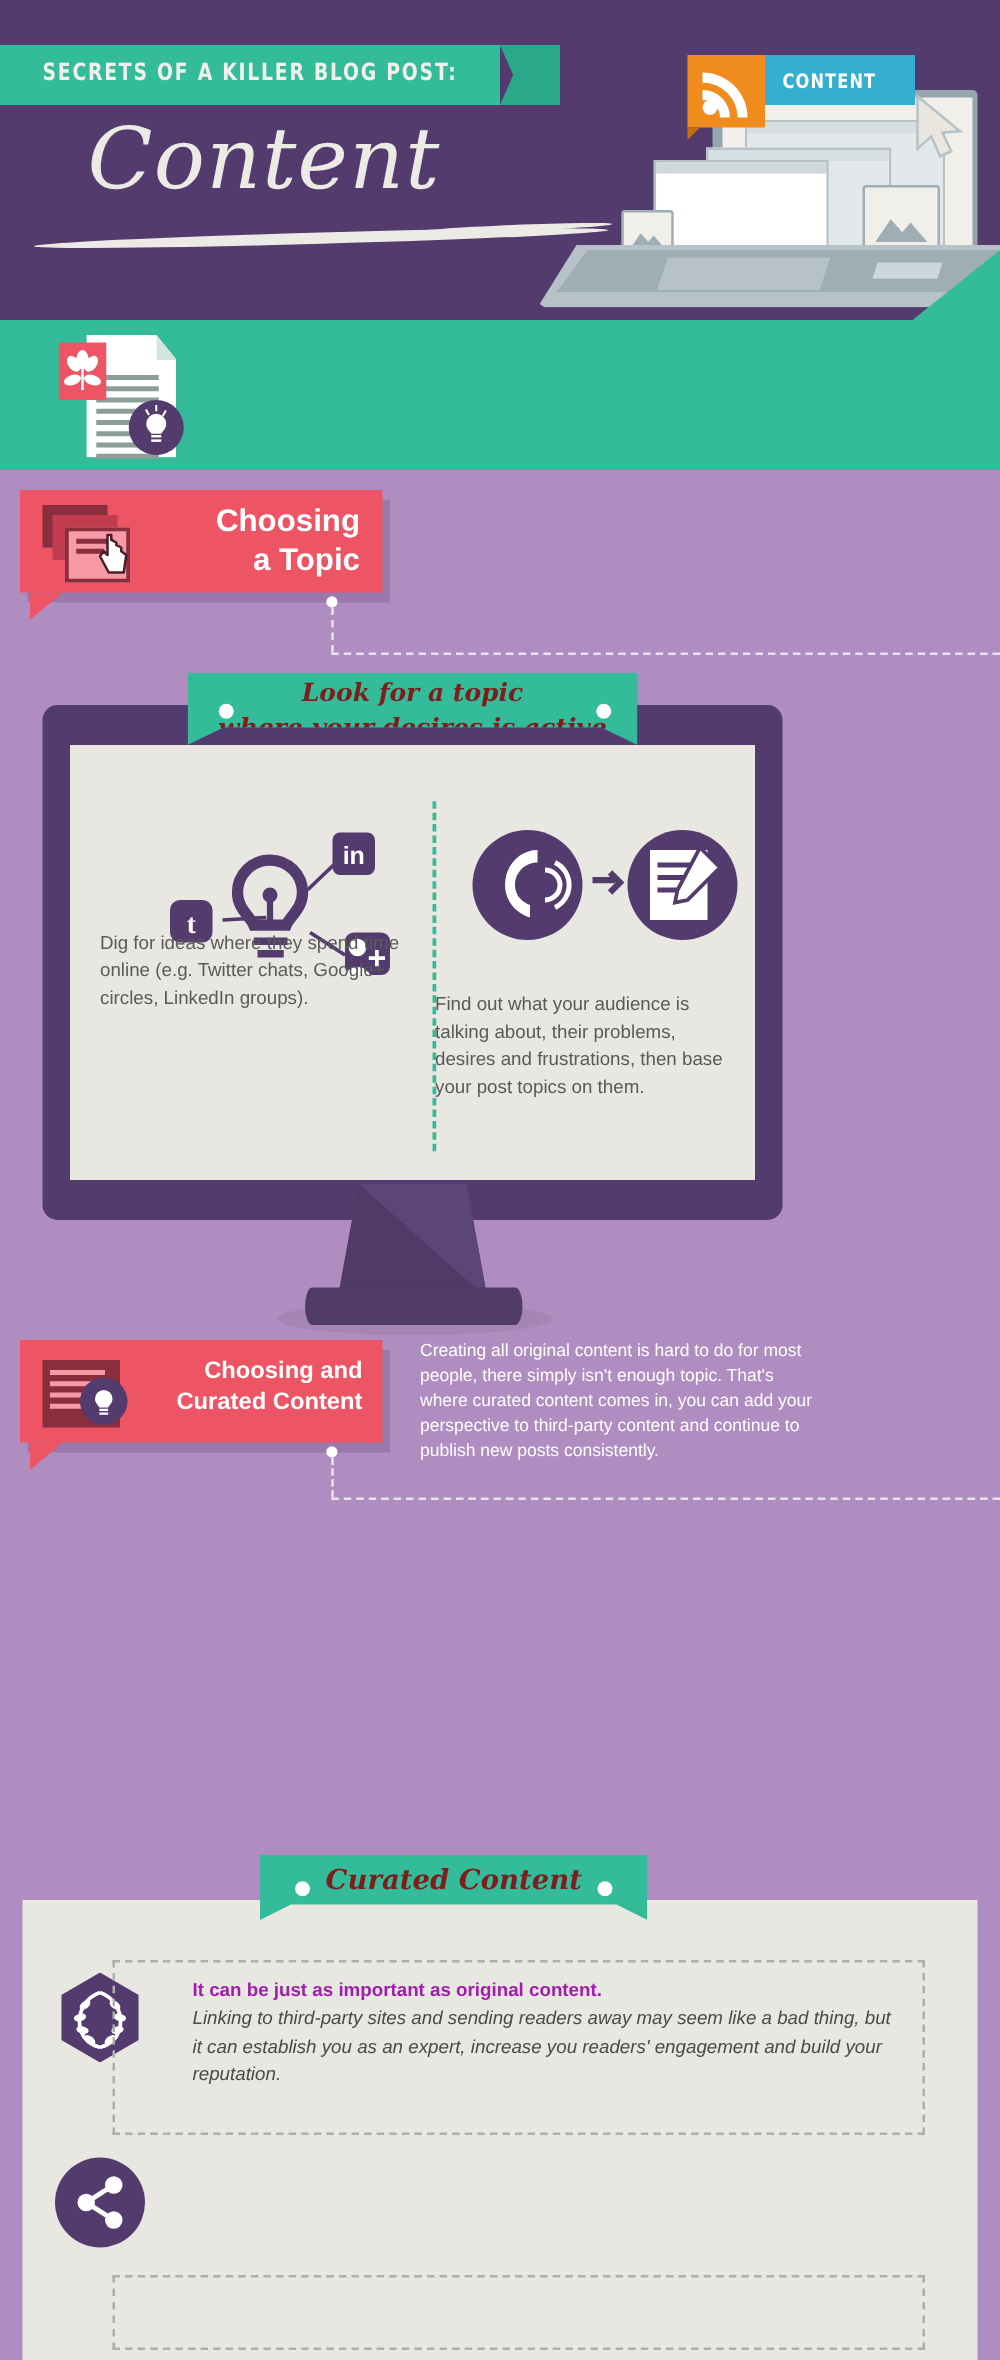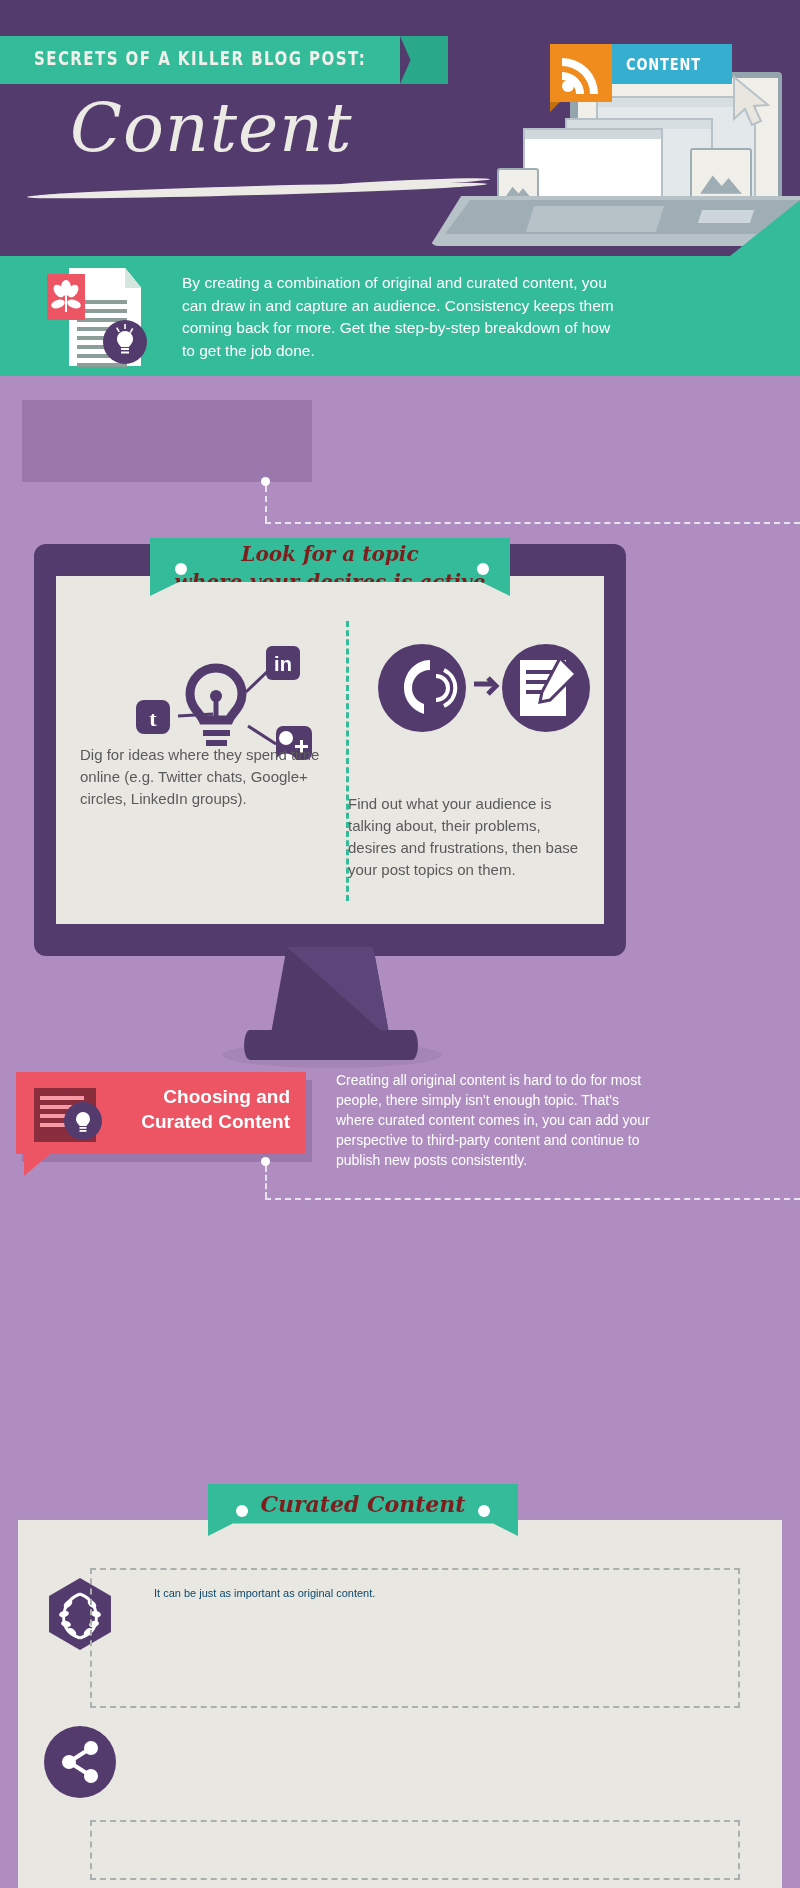--- a/index.html
+++ b/index.html
@@ -288,21 +288,21 @@
   .dot-node {
     position: absolute;
     width: 9px; height: 9px;
     border-radius: 50%;
     background: #fff;
   }
 
   
   .monitor {
     position: absolute;
-    left: 34px; top: 544px;
+    left: 34px; top: 564px;
     width: 592px; height: 412px;
     background: #543b6e;
     border-radius: 12px;
   }
   .monitor-inner {
     position: absolute;
     left: 22px; top: 32px;
     width: 548px; height: 348px;
     background: #e9e7e2;
   }
@@ -422,23 +422,23 @@
     position: absolute;
     border: 2px dashed #aab0ad;
     background: transparent;
   }
   .cur-badge {
     position: absolute;
     width: 72px; height: 72px;
     background: #543b6e;
   }
   .cur-hdr {
-    font-size: 11px;
-    font-weight: normal;
-    color: #0c4a6e;
+    font-size: 15px;
+    font-weight: bold;
+    color: #a21caf;
     line-height: 22px;
   }
   .cur-sub {
     font-size: 15px;
     font-style: italic;
     color: #4a4a4a;
     line-height: 22.5px;
   }
 </style>
 </head>
@@ -525,27 +525,43 @@
         <svg width="44" height="44" viewBox="0 0 44 44">
           <path d="M22 11 a8 8 0 0 1 8 8 c0 4-3 6-4 8 h-8 c-1-2-4-4-4-8 a8 8 0 0 1 8-8 z" fill="#fff"></path>
           <rect x="18" y="28" width="8" height="2" fill="#fff"></rect>
           <rect x="18" y="31.5" width="8" height="2" fill="#fff"></rect>
           <rect x="13" y="8" width="1.6" height="5" fill="#fff" transform="rotate(-30 13 8)"></rect>
           <rect x="29" y="8" width="1.6" height="5" fill="#fff" transform="rotate(30 29 8)"></rect>
           <rect x="21.2" y="4" width="1.6" height="5" fill="#fff"></rect>
         </svg>
       </div>
     </div>
-    <div class="intro-text">By creating a combination of original and curated content, you can draw in and capture an audience. Consistency keeps them coming back for more. Get the step-by-step breakdown of how to get the job done.</div>
   </div>
 
   <div class="lav" style="position:absolute; left:0; top:376px; width:800px; height:1512px;">
   </div>
 
   <div class="red-shadow" style="left:22px; top:400px; width:290px; height:82px;"></div>
+  <div class="sec1-label red-label">
+    <div class="sec1-icon">
+      <div class="stack-s" style="left:2px; top:0; width:52px; height:34px;"></div>
+      <div class="stack-m" style="left:10px; top:8px; width:52px; height:36px;"></div>
+      <div class="stack-f" style="left:20px; top:18px; width:52px; height:44px;">
+        <div style="position:absolute;left:6px;top:6px;width:30px;height:4px;background:#8a2d3c;"></div>
+        <div style="position:absolute;left:6px;top:14px;width:22px;height:4px;background:#8a2d3c;"></div>
+      </div>
+      <svg class="hand-cursor" viewBox="0 0 26 34">
+        <path d="M8 2 L8 18 L5 15 L2 19 L9 32 L21 32 L23 18 L19 15 L19 12 L15 10 L15 8 L11 6 L11 2 Z" fill="#fff" stroke="#4a1f28" stroke-width="2" stroke-linejoin="round"></path>
+      </svg>
+    </div>
+    <div class="title">
+      <div>Choosing</div>
+      <div>a Topic</div>
+    </div>
+  </div>
 
   <div class="dot-node" style="left:261px; top:477px;"></div>
   <div class="dotline-v" style="left:265px; top:486px; height:36px;"></div>
   <div class="dotline-h" style="left:265px; top:522px; width:535px;"></div>
 
   <div class="monitor">
     <div class="monitor-inner">
 
       <svg style="position:absolute;left:62px;top:68px;" width="200" height="130" viewBox="0 0 200 130">
         <line x1="60" y1="72" x2="95" y2="70" stroke="#543b6e" stroke-width="3"></line>
@@ -646,20 +662,21 @@
       <ellipse cx="28" cy="54" rx="5" ry="3" fill="#fff" transform="rotate(40 28 54)"></ellipse>
       <ellipse cx="48" cy="26" rx="5" ry="3" fill="#fff" transform="rotate(40 48 26)"></ellipse>
       <ellipse cx="52" cy="36" rx="5" ry="3" fill="#fff" transform="rotate(15 52 36)"></ellipse>
       <ellipse cx="50" cy="46" rx="5" ry="3" fill="#fff" transform="rotate(-15 50 46)"></ellipse>
       <ellipse cx="44" cy="54" rx="5" ry="3" fill="#fff" transform="rotate(-40 44 54)"></ellipse>
     </svg>
   </div>
   <div class="cur-item" style="left:90px; top:1568px; width:650px; height:140px;">
     <div style="padding:12px 16px 0 62px;">
       <div class="cur-hdr">It can be just as important as original  content.</div>
+      <div class="cur-sub">Linking to third-party sites and sending readers away may seem like a bad thing, but it can establish you as an expert, increase you readers' engagement and build your reputation.</div>
     </div>
   </div>
 
   <div class="cur-badge" style="left:44px; top:1726px; border-radius:50%; clip-path:none;">
     <svg width="72" height="72" viewBox="0 0 72 72">
       <circle cx="47" cy="22" r="7" fill="#fff"></circle>
       <circle cx="25" cy="36" r="7" fill="#fff"></circle>
       <circle cx="47" cy="50" r="7" fill="#fff"></circle>
       <line x1="25" y1="36" x2="47" y2="22" stroke="#fff" stroke-width="4"></line>
       <line x1="25" y1="36" x2="47" y2="50" stroke="#fff" stroke-width="4"></line>

